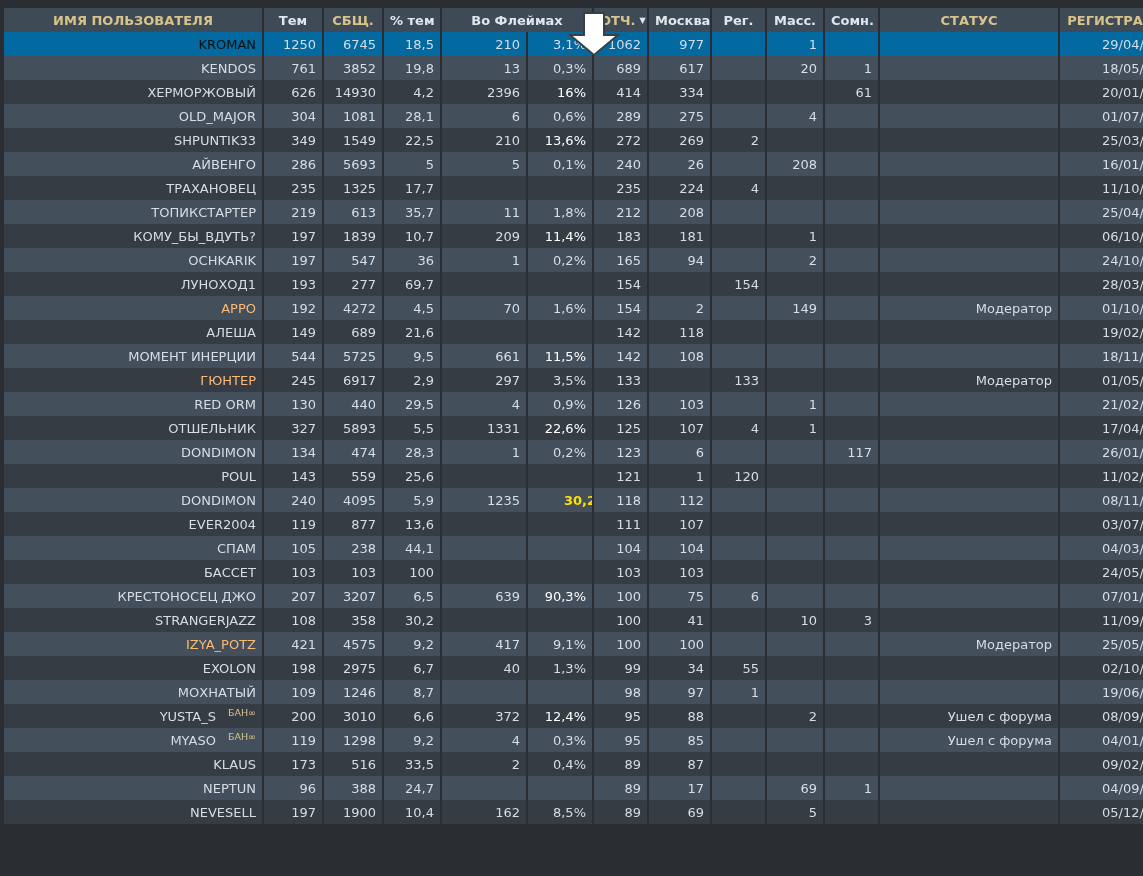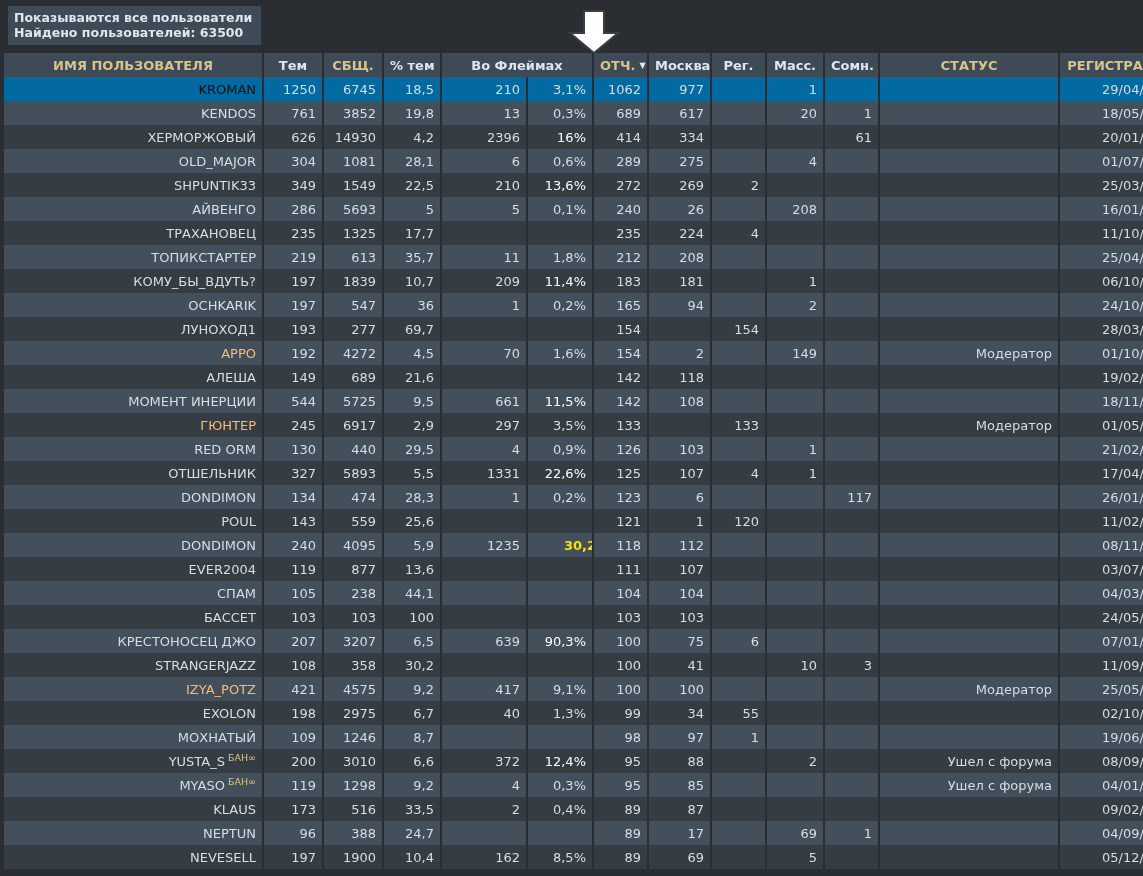--- a/index.html
+++ b/index.html
@@ -74,32 +74,28 @@
 
   td.name{text-align:left;color:#d8c48a;font-size:13.5px;}
   td.name.dark{color:#0d0f11;}
   td.name.mod{color:#fdba74;text-align:right;}
   td.otch{color:#d8c48a;}
   td.somn{color:#e02020;font-size:12px;}
   td.status{text-align:left;color:#dfe6ee;padding-left:14px;}
   td.reg{text-align:center;color:#dfe6ee;}
   td.pct.b{font-weight:normal;color:#ffffff;}
   td.pct.y{font-weight:bold;color:#ffe000;padding-left:36px;}
-  sup.ban{font-size:9.5px;vertical-align:super;color:#d8c48a;margin-left:3px;}
+  sup.ban{font-size:9.5px;vertical-align:super;color:#d8c48a;margin-left:12px;}
   span.sortmark{font-size:8px;margin-left:4px;vertical-align:2px;color:#dfe6ee;}
 </style>
 </head>
 <body>
 
 <div class="page">
 
-  <div class="info-bar">
-    <div class="info-line">Показываются все пользователи</div>
-    <div class="info-line">Найдено пользователей: 63500</div>
-  </div>
 
   <div class="arrow-overlay">
     <svg width="56" height="48" viewBox="0 0 56 48">
       <polygon points="18,3 38,3 38,25 52,25 28,45 4,25 18,25" fill="#ffffff" stroke="#3a3f46" stroke-width="2"></polygon>
     </svg>
   </div>
 
   <table class="users">
     <colgroup>
       <col style="width:259px">

